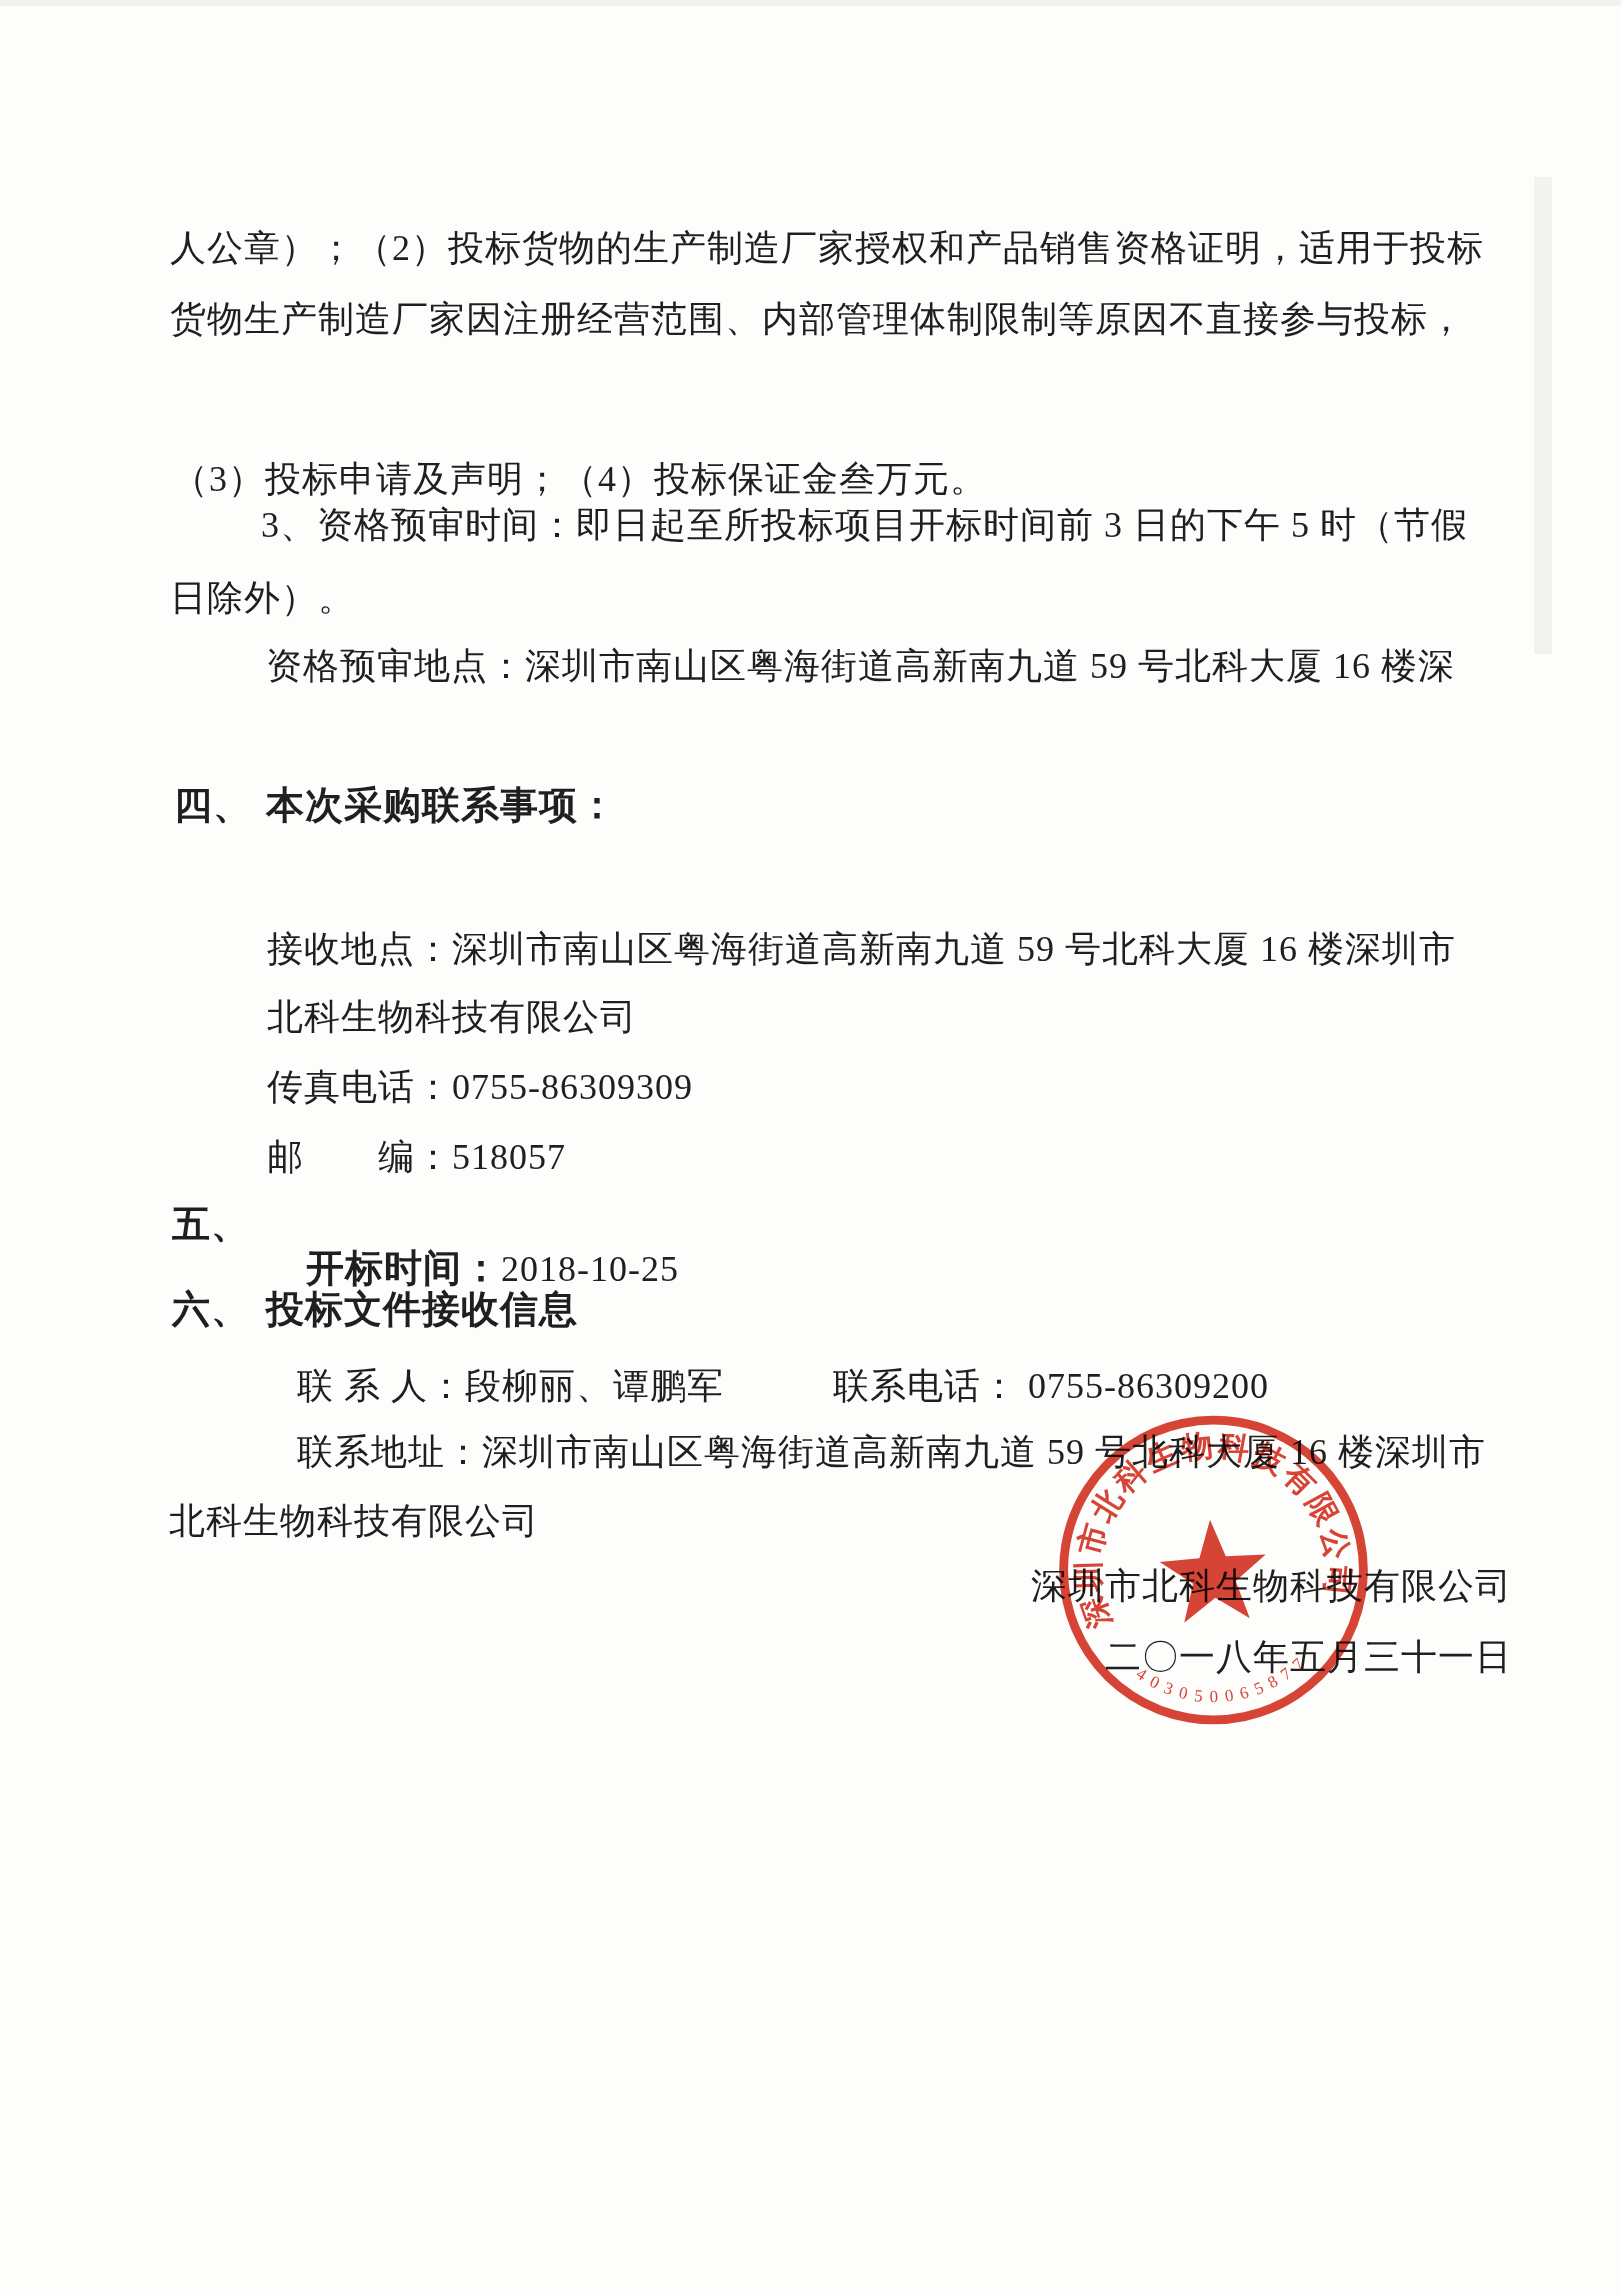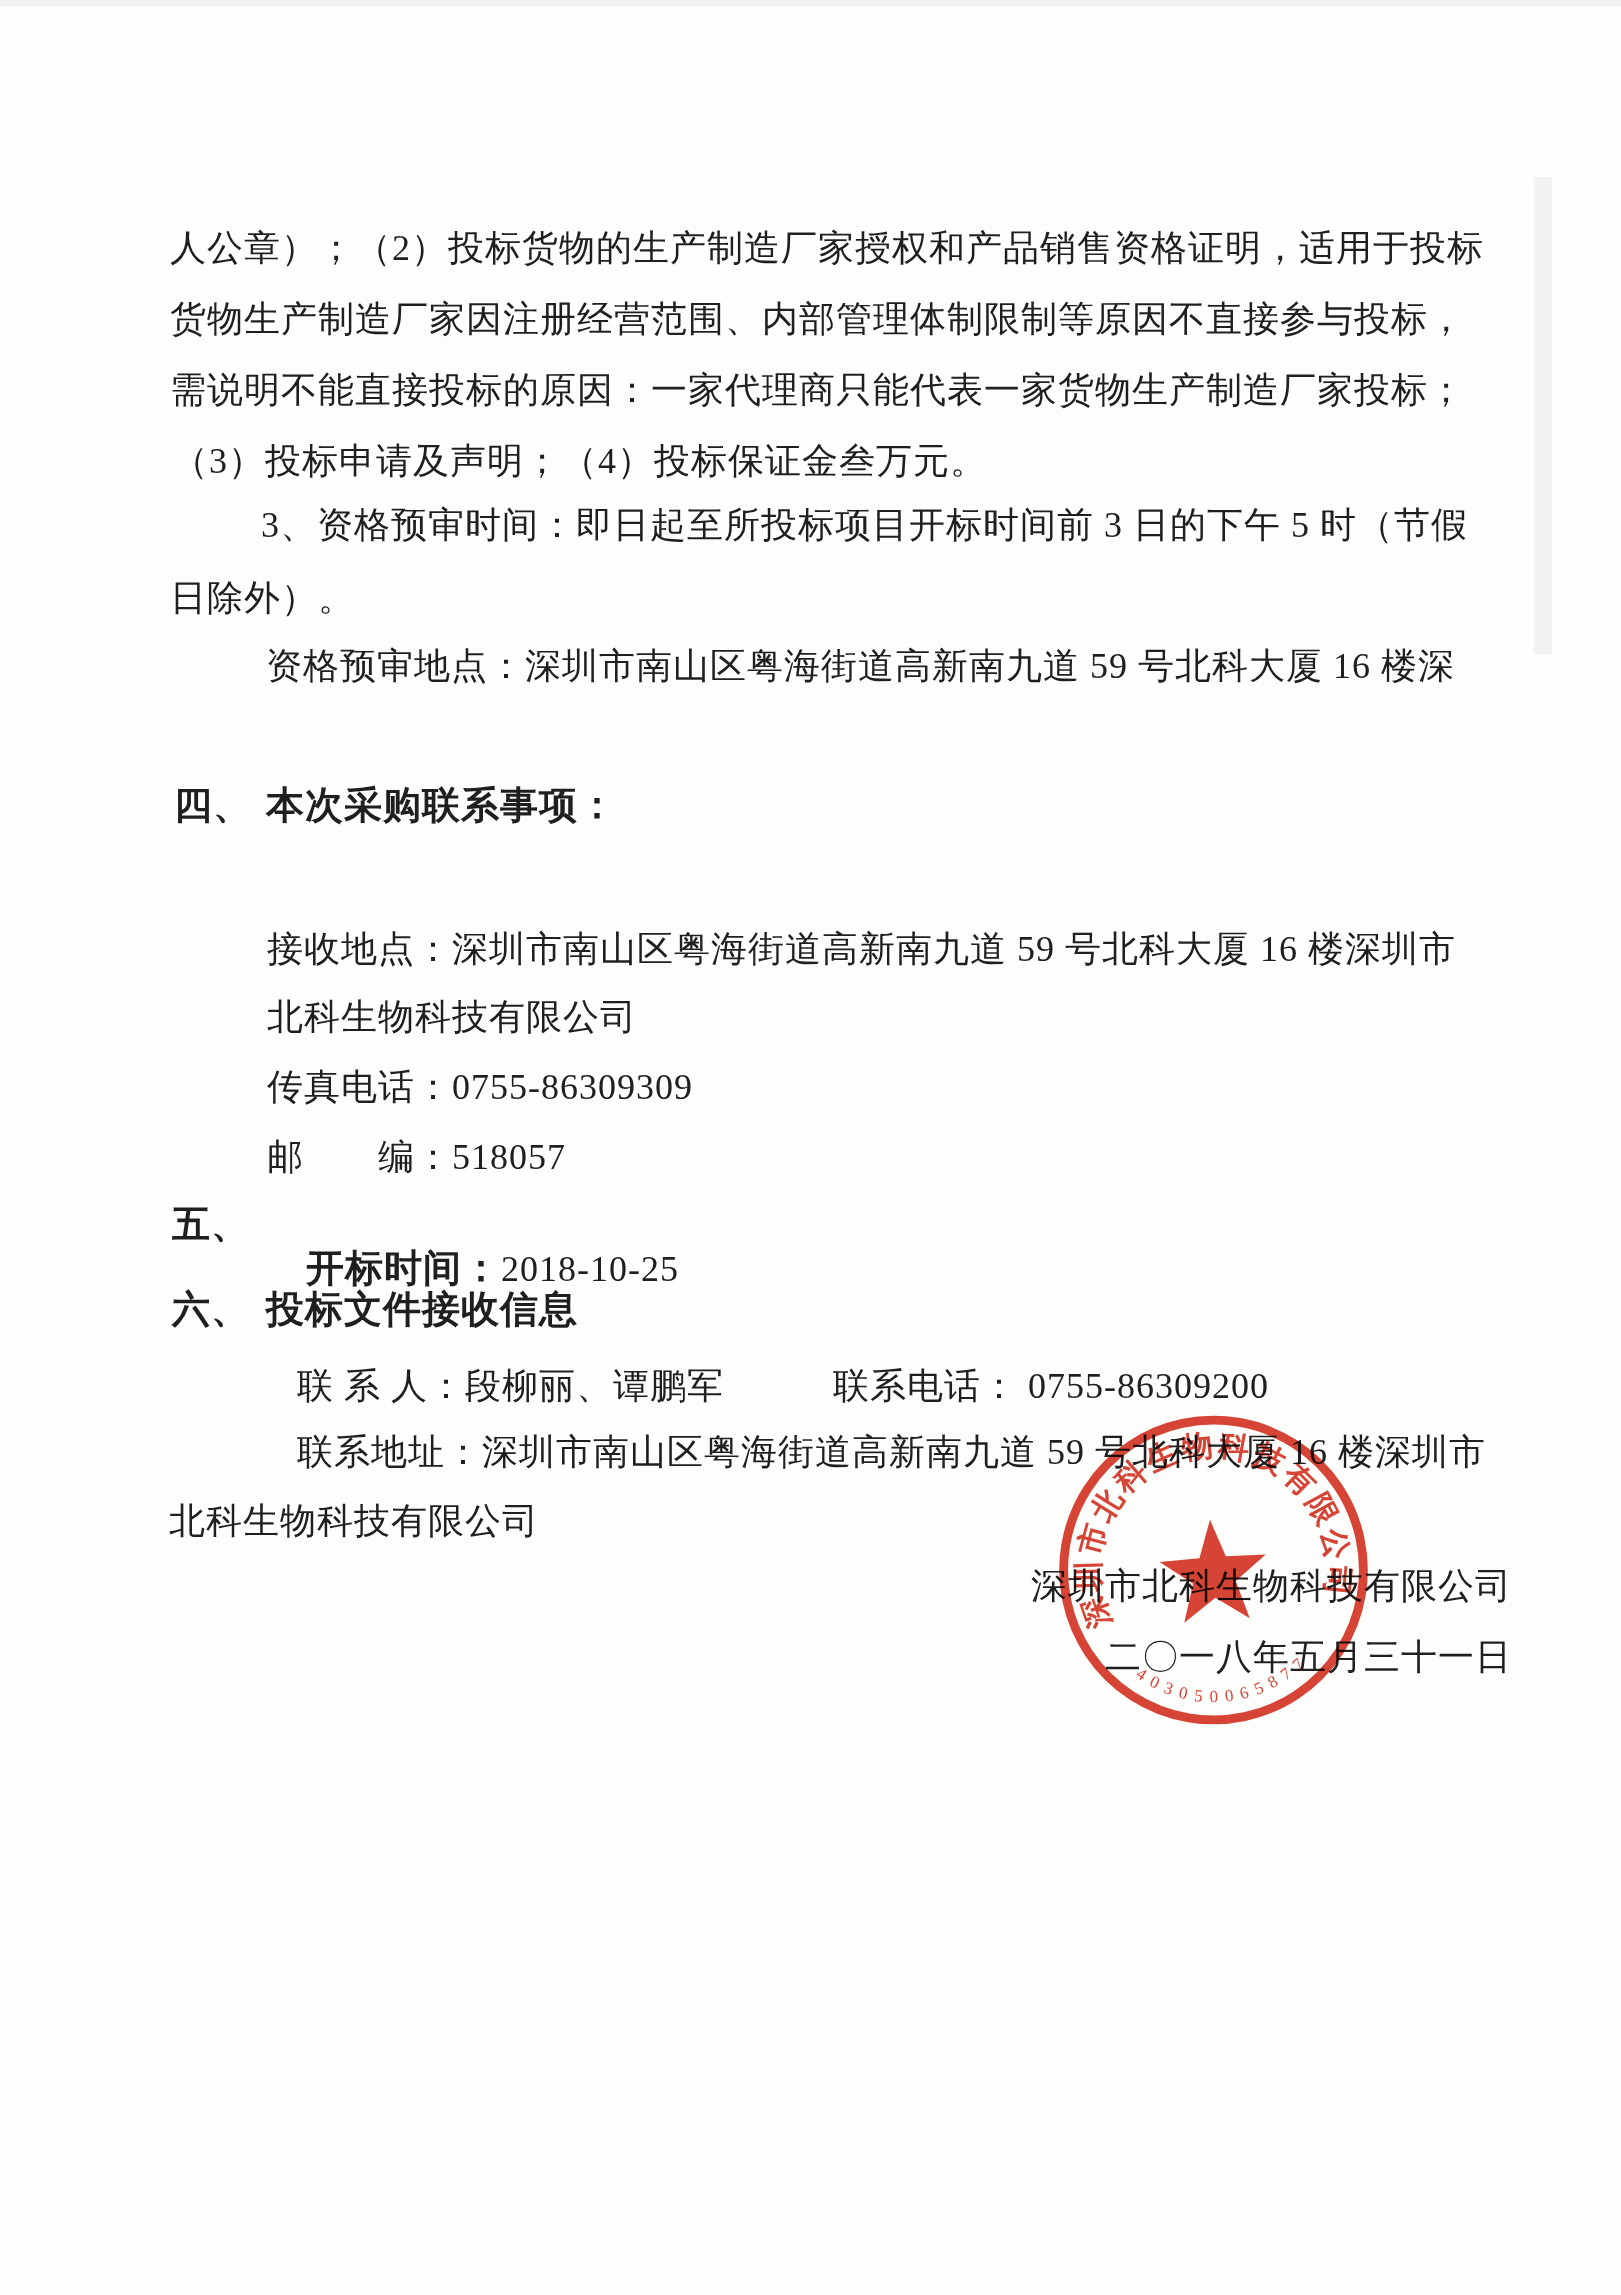--- a/index.html
+++ b/index.html
@@ -35,22 +35,21 @@
     pointer-events:none;
   }
 </style>
 </head>
 <body>
 
 <div class="page">
 
   <div class="ln" style="top:226px;left:170px">人公章）；（2）投标货物的生产制造厂家授权和产品销售资格证明，适用于投标</div>
   <div class="ln" style="top:297px;left:170px">货物生产制造厂家因注册经营范围、内部管理体制限制等原因不直接参与投标，</div>
-  <div class="ln" style="top:368px;left:170px">需说明不能直接投标的原因：一家代理商只能代表一家货物生产制造厂家投标；</div>
-  <div class="ln" style="top:439px;left:172px">（3）投标申请及声明；（4）投标保证金叁万元。</div>
+  <div class="ln" style="top:457px;left:172px">（3）投标申请及声明；（4）投标保证金叁万元。</div>
 
   <div class="ln" style="top:503px;left:261px">3、资格预审时间：即日起至所投标项目开标时间前 3 日的下午 5 时（节假</div>
   <div class="ln" style="top:576px;left:170px">日除外）。</div>
 
   <div class="ln" style="top:644px;left:266px">资格预审地点：深圳市南山区粤海街道高新南九道 59 号北科大厦 16 楼深</div>
 
   <div class="ln bold heading" style="top:783px;left:174px">四、</div>
   <div class="ln bold heading" style="top:783px;left:266px">本次采购联系事项：</div>
 
   <div class="ln" style="top:927px;left:267px">接收地点：深圳市南山区粤海街道高新南九道 59 号北科大厦 16 楼深圳市</div>

